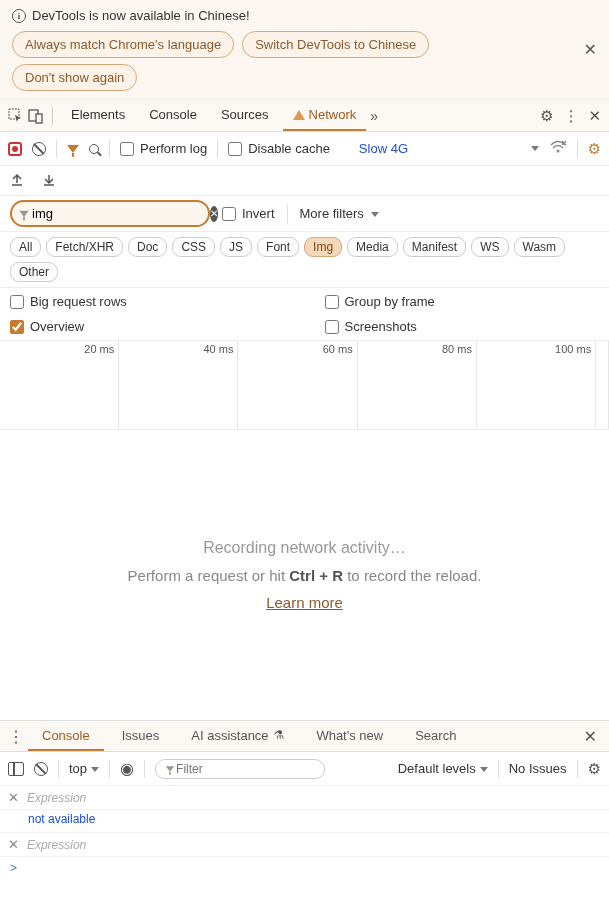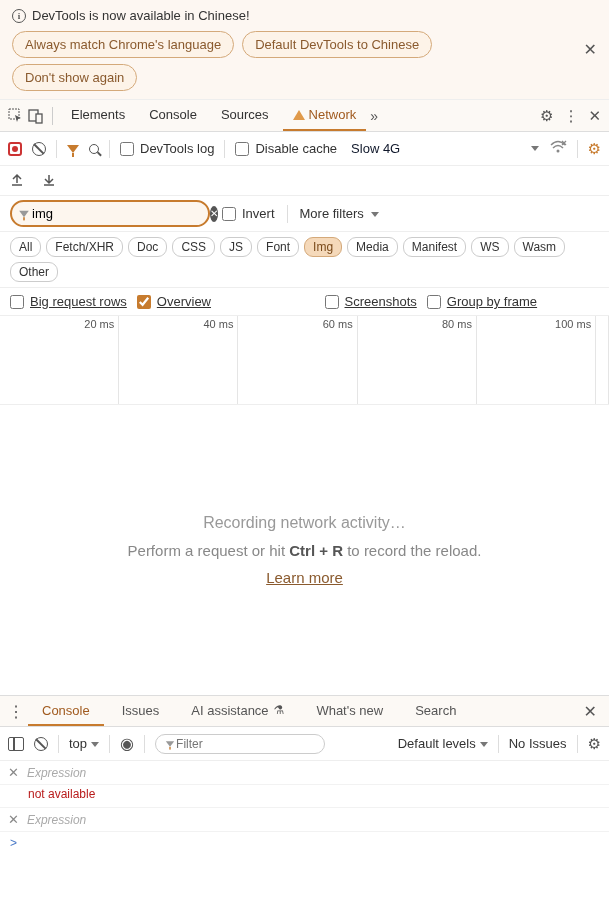--- a/index.html
+++ b/index.html
@@ -24,35 +24,35 @@
 .rec-dot { width: 6px; height: 6px; background: #c33; border-radius: 50%; }
 .nope { width: 14px; height: 14px; border: 1.5px solid #555; border-radius: 50%; position: relative; cursor: pointer; }
 .nope::after { content: ""; position: absolute; width: 14px; height: 1.5px; background: #555; transform: rotate(45deg); top: 5px; left: -1px; }
 .funnel { width: 0; height: 0; border-left: 6px solid transparent; border-right: 6px solid transparent; border-top: 8px solid #c77b2e; position: relative; cursor: pointer; }
 .funnel::after { content: ""; position: absolute; width: 2px; height: 4px; background: #c77b2e; top: 0; left: -1px; }
 .mag { position: relative; width: 10px; height: 10px; border: 1.5px solid #555; border-radius: 50%; cursor: pointer; }
 .mag::after { content: ""; position: absolute; width: 5px; height: 1.5px; background: #555; transform: rotate(45deg); bottom: -2px; right: -4px; }
 .tb-divider { width: 1px; height: 18px; background: #ddd; }
 .cb-wrap { display: flex; align-items: center; gap: 6px; cursor: pointer; }
 input[type=checkbox] { width: 14px; height: 14px; accent-color: #c77b2e; cursor: pointer; }
-.select-throttle { color: #0f172a; cursor: pointer; padding: 2px 4px; }
+.select-throttle { color: #1d4ed8; cursor: pointer; padding: 2px 4px; margin-left: 15px; }
 .tri-down { display: inline-block; width: 0; height: 0; border-left: 4px solid transparent; border-right: 4px solid transparent; border-top: 5px solid #777; margin-left: 4px; vertical-align: middle; }
 .wifi { font-size: 15px; color: #888; cursor: pointer; position: relative; }
 .updown { display: flex; align-items: center; height: 30px; padding: 0 10px; gap: 18px; border-bottom: 1px solid #eee; }
 .arrow-up, .arrow-down { cursor: pointer; color: #555; font-size: 15px; position: relative; }
 .filterbar { display: flex; align-items: center; height: 36px; padding: 0 10px; gap: 12px; border-bottom: 1px solid #eee; }
 .filter-input-wrap { display: flex; align-items: center; border: 2px solid #c77b2e; border-radius: 14px; padding: 2px 6px; width: 200px; background: #fdf6ee; }
 .filter-input { border: none; outline: none; flex: 1; background: transparent; font-size: 13px; padding: 2px; }
 .clear-btn { width: 16px; height: 16px; background: #555; border-radius: 50%; color: #fff; display: flex; align-items: center; justify-content: center; font-size: 10px; cursor: pointer; }
 .more-filters { color: #333; cursor: pointer; }
 .typebar { display: flex; align-items: center; gap: 5px; padding: 5px 10px; border-bottom: 1px solid #eee; flex-wrap: wrap; }
 .type-pill { border: 1px solid #ccc; border-radius: 9px; padding: 2px 8px; font-size: 12px; cursor: pointer; background: #fff; }
 .type-pill.active { background: #f5d9ba; border-color: #d4a97a; color: #7a4a1a; }
 .options-row { display: flex; padding: 6px 10px; gap: 40px; }
-.options-col { display: flex; flex-direction: row; gap: 10px; flex: 1; text-decoration: underline; }
+.options-col { display: flex; flex-direction: column; gap: 10px; flex: 1; }
 .timeline { position: relative; height: 90px; border-top: 1px solid #eee; border-bottom: 1px solid #eee; background: #fff; }
 .timeline-grid { position: absolute; top: 0; bottom: 0; display: flex; width: 100%; }
 .timeline-cell { flex: 1; border-right: 1px solid #e5e5e5; position: relative; }
 .timeline-label { position: absolute; top: 2px; right: 4px; font-size: 11px; color: #555; }
 .recording-area { height: 290px; display: flex; flex-direction: column; align-items: center; justify-content: center; color: #888; gap: 10px; }
 .rec-title { font-size: 16px; color: #999; }
 .rec-sub { font-size: 15px; color: #888; }
 .rec-sub b { color: #555; font-weight: 600; }
 .learn-link { color: #8a5a2e; text-decoration: underline; cursor: pointer; font-size: 15px; }
 .drawer-tabs { display: flex; align-items: center; height: 32px; border-top: 1px solid #ddd; border-bottom: 1px solid #ddd; background: #fcf9f5; padding: 0 8px; gap: 4px; }
@@ -65,35 +65,35 @@
 .side-toggle::after { content: ""; position: absolute; left: 4px; top: 0; bottom: 0; width: 1.5px; background: #555; }
 .ctx-sel { color: #333; cursor: pointer; }
 .eye { font-size: 16px; color: #555; cursor: pointer; }
 .console-filter-wrap { display: flex; align-items: center; border: 1px solid #ccc; border-radius: 12px; padding: 2px 8px; width: 170px; }
 .console-filter { border: none; outline: none; flex: 1; font-size: 12px; color: #0f172a; background: transparent; }
 .levels { color: #333; cursor: pointer; }
 .no-issues { color: #333; cursor: pointer; }
 .expr-row { display: flex; align-items: center; padding: 4px 8px; gap: 8px; border-bottom: 1px solid #f2f2f2; font-size: 12px; }
 .expr-x { color: #888; cursor: pointer; font-size: 13px; }
 .expr-txt { color: #aaa; font-style: italic; }
-.expr-val { padding: 2px 8px 6px 28px; font-size: 12px; color: #b91c1c; border-bottom: 1px solid #f2f2f2; }
+.expr-val { padding: 2px 8px 6px 28px; font-size: 12px; color: #1d4ed8; border-bottom: 1px solid #f2f2f2; }
 .prompt-row { padding: 4px 10px; color: #4a7ac7; font-size: 12px; }
 .gear-orange { color: #c77b2e; }
 </style>
 </head>
 <body>
 
 <div class="banner">
   <div class="banner-row1">
     <span class="info-icon">i</span>
     <span>DevTools is now available in Chinese!</span>
   </div>
   <div class="banner-buttons">
     <button class="banner-btn">Always match Chrome's language</button>
-    <button class="banner-btn">Default DevTools to Chinese</button>
+    <button class="banner-btn">Switch DevTools to Chinese</button>
   </div>
   <div class="banner-buttons" style="margin-top:6px;">
     <button class="banner-btn">Don't show again</button>
   </div>
   <span class="banner-close">✕</span>
 </div>
 
 <div class="tabs">
   <span class="tab-icon">
       <svg width="16" height="16" viewBox="0 0 16 16">
@@ -127,21 +127,21 @@
   <span class="rec-btn">
       <span class="rec-dot"></span>
     </span>
   <span class="nope"></span>
   <span class="tb-divider"></span>
   <span class="funnel"></span>
   <span class="mag"></span>
   <span class="tb-divider"></span>
   <label class="cb-wrap">
     <input type="checkbox" style="">
-    <span>DevTools log</span>
+    <span>Perform log</span>
   </label>
   <span class="tb-divider"></span>
   <label class="cb-wrap">
     <input type="checkbox" style="">
     <span>Disable cache</span>
   </label>
   <span class="select-throttle">
     <span>Slow 4G</span>
   </span>
   <span class="tri-down" style="margin-left:auto;"></span>
@@ -205,25 +205,25 @@
         <span>Big request rows</span>
       </label>
     <label class="cb-wrap">
         <input type="checkbox" checked="" style="">
         <span>Overview</span>
       </label>
   </div>
   <div class="options-col">
     <label class="cb-wrap">
         <input type="checkbox" style="">
-        <span>Screenshots</span>
+        <span>Group by frame</span>
       </label>
     <label class="cb-wrap">
         <input type="checkbox" style="">
-        <span>Group by frame</span>
+        <span>Screenshots</span>
       </label>
   </div>
 </div>
 
 <div class="timeline">
   <div class="timeline-grid">
     <div class="timeline-cell">
         <span class="timeline-label">20 ms</span>
       </div>
     <div class="timeline-cell">

